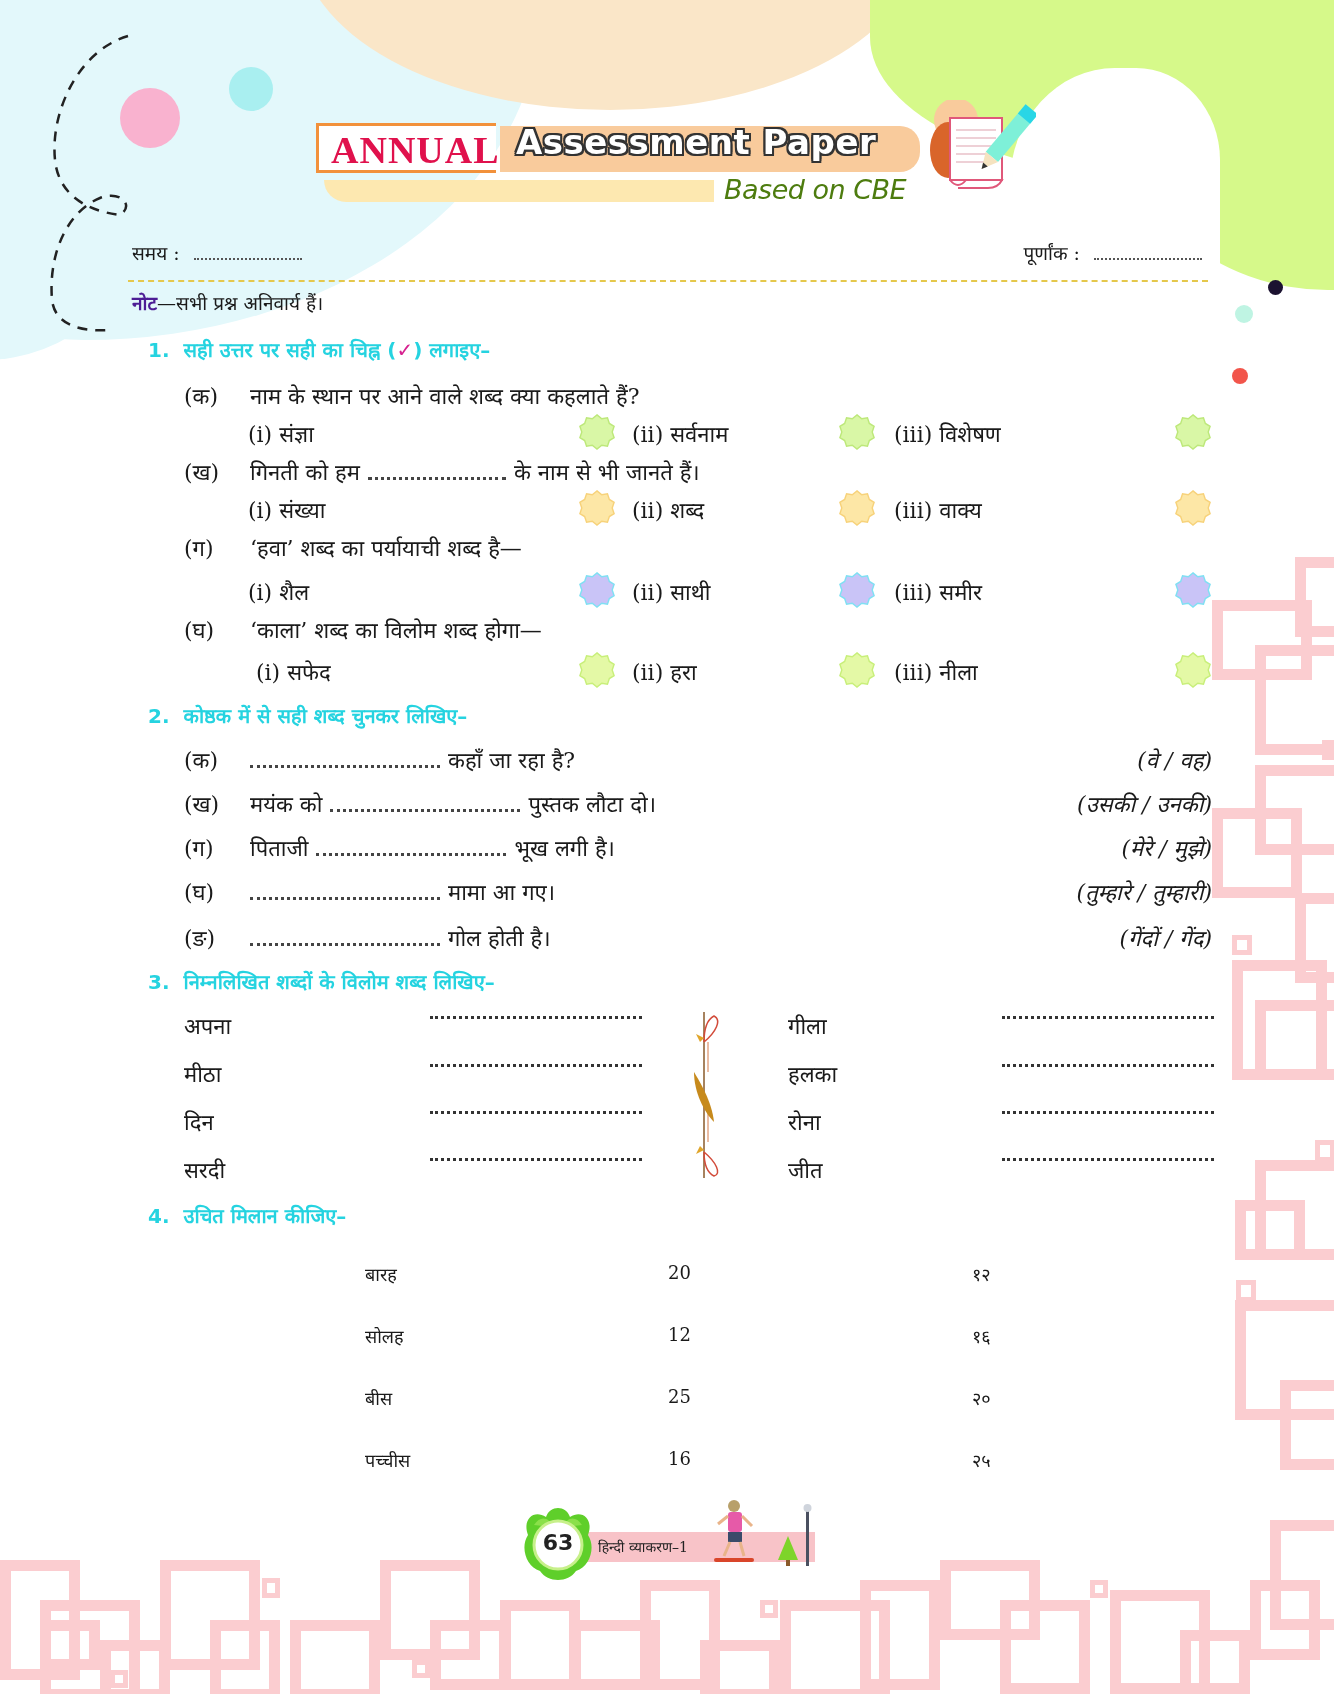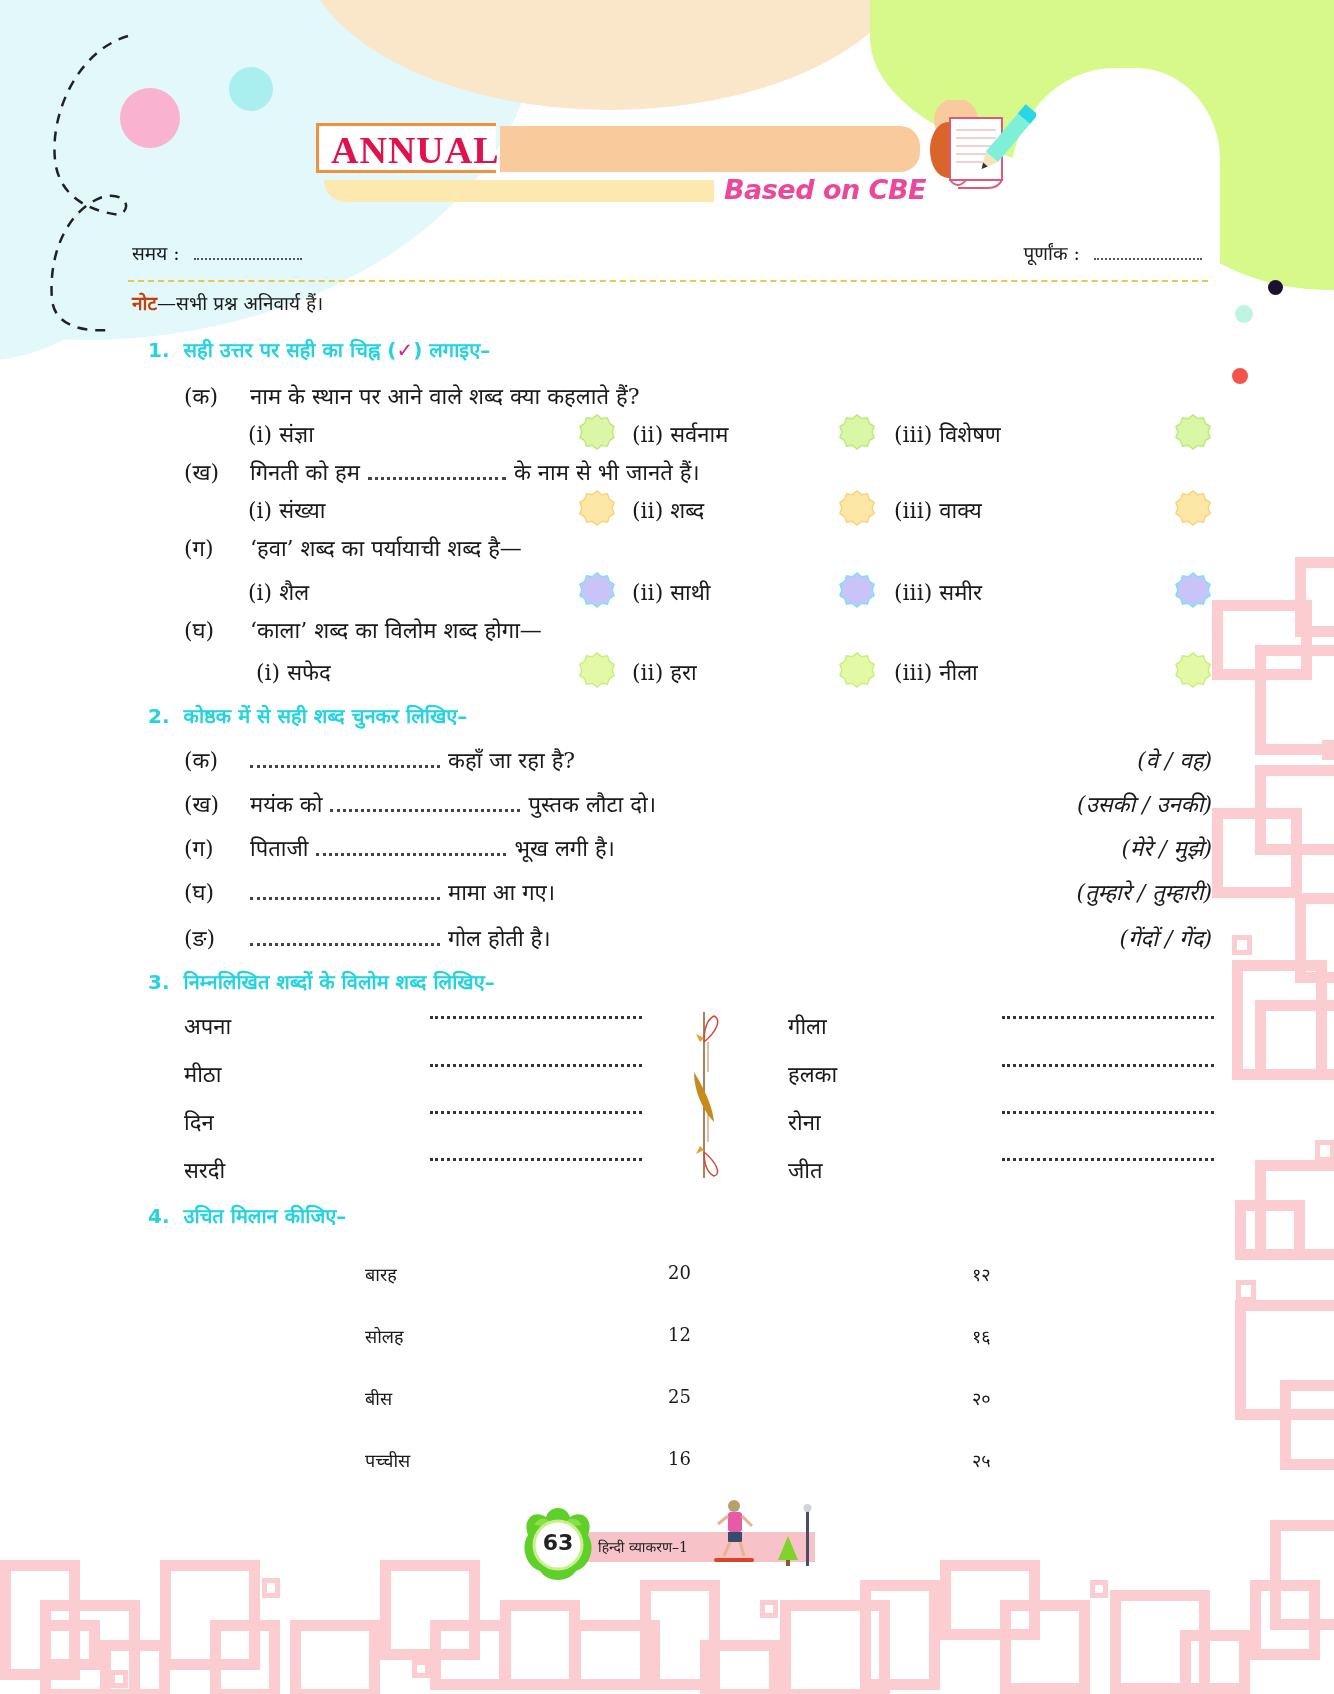--- a/index.html
+++ b/index.html
@@ -48,33 +48,33 @@
   .peach-band { position: absolute; left: 184px; top: 8px; width: 420px; height: 46px; background: #f9cb9c; border-radius: 0 20px 20px 0; }
   .assessment-text {
     position: absolute; left: 200px; top: 4px;
     font-family: "DejaVu Sans", sans-serif; font-weight: bold; font-size: 34px;
     color: #ffffff; letter-spacing: 0.5px;
     text-shadow: -2px -2px 0 #333, 2px -2px 0 #333, -2px 2px 0 #333, 2px 2px 0 #333, 0 2px 0 #333, 2px 0 0 #333, 0 -2px 0 #333, -2px 0 0 #333;
   }
   .yellow-band { position: absolute; left: 8px; top: 62px; width: 390px; height: 22px; background: #fde8b0; border-radius: 0 0 0 30px; }
   .cbe-text {
     position: absolute; left: 408px; top: 56px;
-    font-family: "DejaVu Sans", sans-serif; font-weight: bold; font-style: italic;
-    font-size: 27px; color: #ec4899; letter-spacing: -0.5px;
+    font-family: "DejaVu Sans", sans-serif; font-weight: normal; font-style: italic;
+    font-size: 27px; color: #4d7c0f; letter-spacing: -0.5px;
   }
   .paper-icon { position: absolute; left: 610px; top: -18px; width: 110px; height: 100px; }
 
   
   .meta-row { position: absolute; left: 132px; top: 240px; width: 1070px; height: 30px; font-size: 19px; }
   .meta-left { position: absolute; left: 0; top: 0; }
   .meta-right { position: absolute; right: 0; top: 0; }
   .dots-short { display: inline-block; width: 108px; border-bottom: 2px dotted #555; margin-left: 8px; height: 14px; vertical-align: baseline; }
   .yellow-dash { position: absolute; left: 128px; top: 280px; width: 1080px; height: 0; border-top: 2px dashed #e5c84c; }
   .note { position: absolute; left: 132px; top: 290px; font-size: 19px; }
-  .note-label { color: #c2410c; font-weight: bold; font-family: "DejaVu Sans", sans-serif; }
+  .note-label { color: #4c1d95; font-weight: bold; font-family: "DejaVu Sans", sans-serif; }
 
   
   .q-heading {
     position: absolute; left: 148px;
     font-family: "DejaVu Sans", sans-serif; font-weight: bold;
     font-size: 20px; color: #25d3e0;
   }
   .q-heading .num { margin-right: 14px; }
   .check-mark { color: #d6208f; font-weight: bold; }
 
@@ -167,20 +167,21 @@
   <div class="sq" style="left:1110px;top:1590px;width:100px;height:104px;"></div>
   <div class="sq" style="left:1180px;top:1630px;width:70px;height:64px;"></div>
 </div>
 
 <div class="header">
   <div class="yellow-band"></div>
   <div class="peach-band"></div>
   <div class="annual-box">
     <span class="annual-text">ANNUAL</span>
   </div>
+  <span class="assessment-text">Assessment Paper</span>
   <span class="cbe-text">Based on CBE</span>
   <svg class="paper-icon" viewBox="0 0 110 100">
     <circle cx="30" cy="20" r="22" fill="#f9cb9c"></circle>
     <ellipse cx="22" cy="50" rx="18" ry="28" fill="#d9652a"></ellipse>
     <circle cx="52" cy="42" r="16" fill="#f2b431"></circle>
     <rect x="24" y="18" width="52" height="62" fill="#fff" stroke="#e0587a" stroke-width="2"></rect>
     <line x1="30" y1="30" x2="70" y2="30" stroke="#e9c0c8" stroke-width="1.5"></line>
     <line x1="30" y1="38" x2="70" y2="38" stroke="#e9c0c8" stroke-width="1.5"></line>
     <line x1="30" y1="46" x2="70" y2="46" stroke="#e9c0c8" stroke-width="1.5"></line>
     <line x1="30" y1="54" x2="70" y2="54" stroke="#e9c0c8" stroke-width="1.5"></line>

